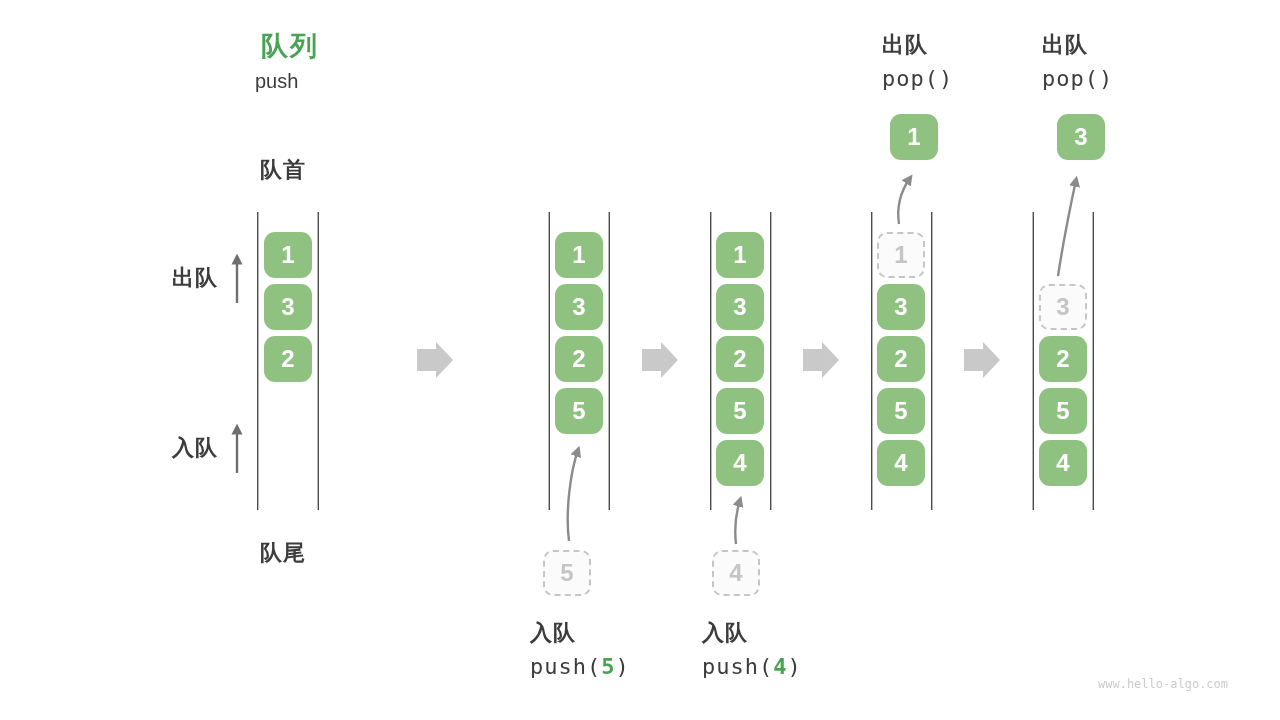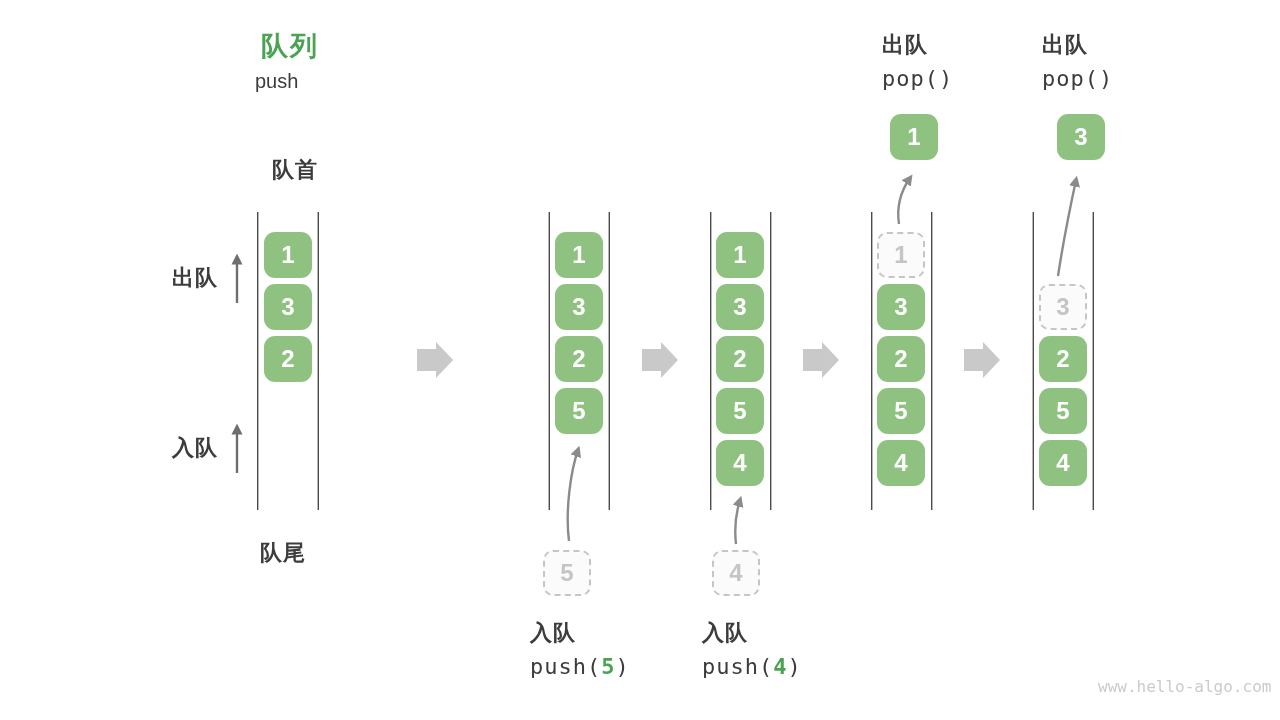--- a/index.html
+++ b/index.html
@@ -36,30 +36,30 @@
   }
   .box.ghost{
     background:var(--ghost_fill);
     border:2px dashed var(--ghost_color);
     color:var(--ghost_color);
     width:44px;height:42px;border-radius:10px;
   }
   .title-zh{position:absolute;left:241px;top:28px;font-size:27px;font-weight:bold;color:var(--title_green);letter-spacing:2px;}
   .title-en{position:absolute;left:235px;top:70px;font-size:20px;color:var(--text_dark);}
   .zh-label{position:absolute;font-size:22px;font-weight:600;color:var(--text_dark);letter-spacing:1px;}
-  .lbl-front{left:252px;top:155px;}
+  .lbl-front{left:240px;top:155px;}
   .lbl-rear{left:240px;top:538px;}
   .lbl-deq{left:152px;top:263px;}
   .lbl-enq{left:152px;top:433px;}
   .op-label{position:absolute;color:var(--text_dark);}
   .op-label .zh{font-size:22px;font-weight:600;letter-spacing:1px;margin-bottom:6px;}
   .op-label .code{font-family:"DejaVu Sans Mono","Liberation Mono",monospace;font-size:22px;letter-spacing:1px;}
   .op-label .code .arg{color:var(--arg_green);font-weight:bold;}
   .watermark{
-    position:absolute;left:1078px;top:677px;font-size:16px;color:var(--watermark);
+    position:absolute;left:1078px;top:677px;font-size:12px;color:var(--watermark);
     font-family:"DejaVu Sans Mono","Liberation Mono",monospace;
   }
 </style>
 </head>
 <body>
 
 <div class="stage">
 
   <svg class="overlay" viewBox="0 0 1280 720">
     <defs>

